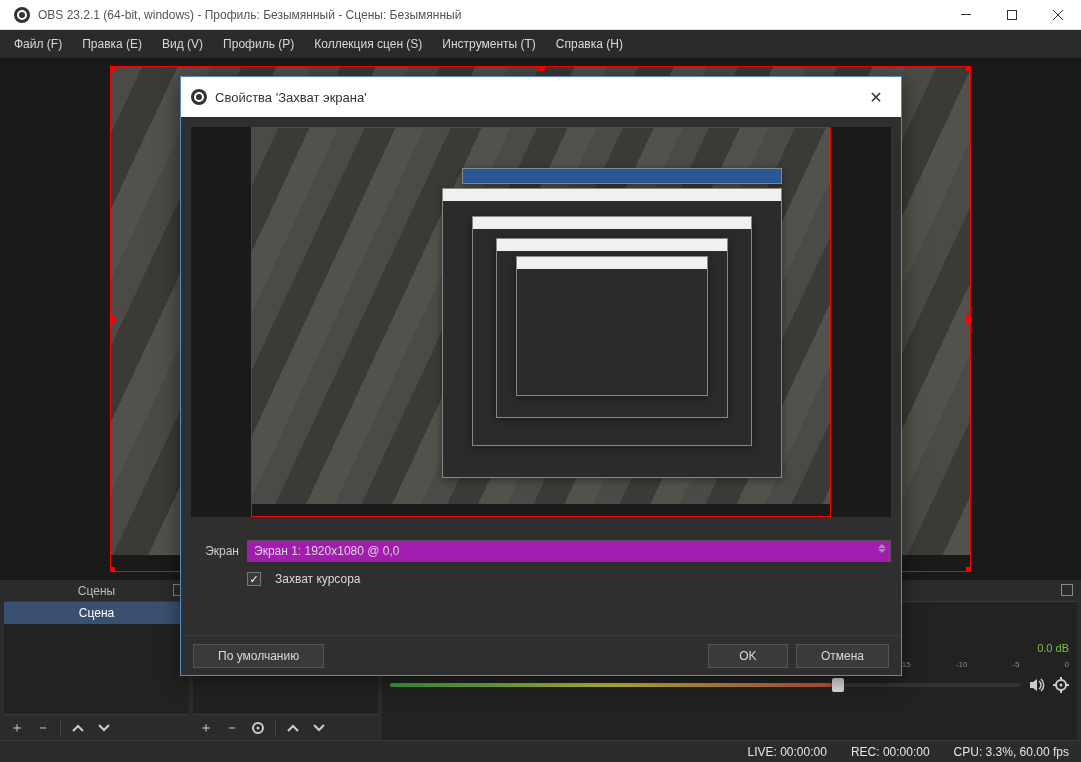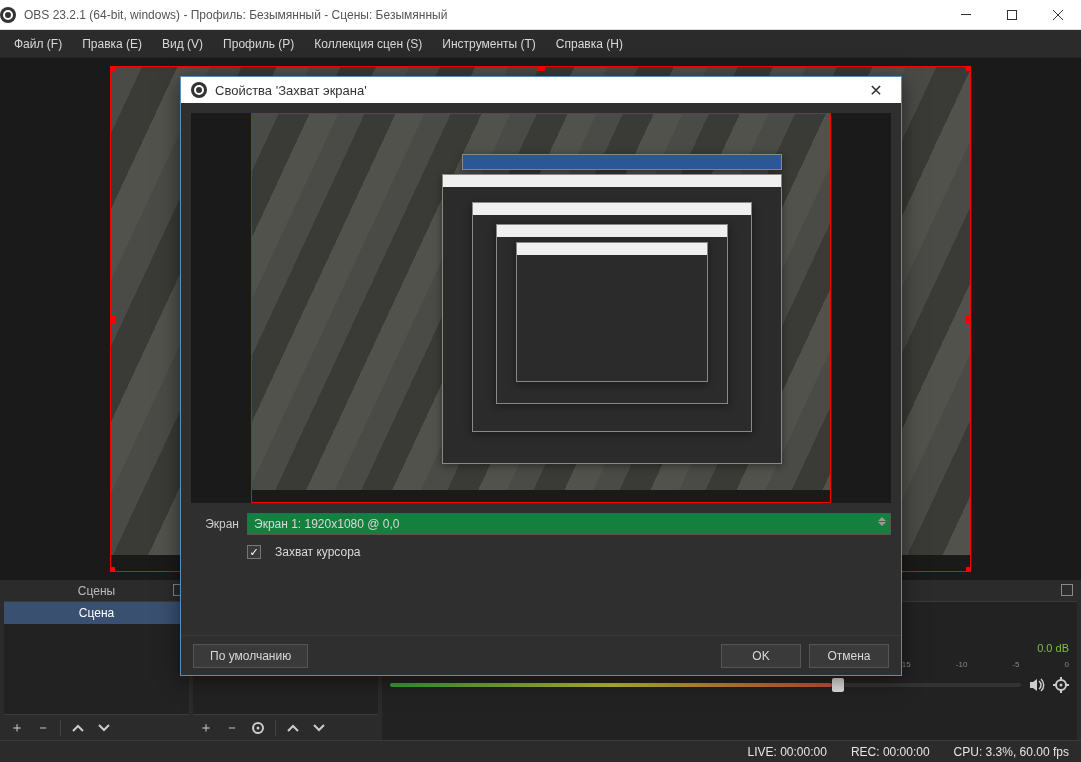--- a/index.html
+++ b/index.html
@@ -1,20 +1,20 @@
 <!DOCTYPE html>
 <html><head>
 <meta charset="utf-8">
 <style>
 * { margin: 0; padding: 0; box-sizing: border-box; font-family: "Segoe UI", Arial, sans-serif; }
 body { background: #2b2b2b; color: #d8d8d8; font-size: 12px; overflow: hidden; }
 .window { width: 1081px; height: 762px; background: #fff; display: flex; flex-direction: column; }
 
 
-.titlebar { height: 30px; background: #fff; display: flex; align-items: center; padding-left: 0; color: #555; border-bottom: 1px solid #ddd; }
+.titlebar { height: 30px; background: #fff; display: flex; align-items: center; padding-left: 14px; color: #555; border-bottom: 1px solid #ddd; }
 .titlebar .icon { width: 16px; height: 16px; border-radius: 50%; background: #333; margin-right: 8px; position: relative; }
 .titlebar .icon::after { content: ""; position: absolute; inset: 3px; border: 2px solid #fff; border-radius: 50%; }
 .titlebar .title { flex: 1; font-size: 12px; }
 .winbtns { display: flex; }
 .winbtn { width: 46px; height: 30px; display: flex; align-items: center; justify-content: center; color: #333; cursor: pointer; }
 
 
 .appbody { flex: 1; background: #2b2b2b; display: flex; flex-direction: column; position: relative; }
 
 
@@ -56,47 +56,47 @@
 .slider-fill { position:absolute; left:0; top:0; bottom:0; width:70%; background:linear-gradient(90deg,#3a9c3a,#c0c03a,#c0503a); border-radius:2px; }
 .slider-thumb { position:absolute; left:70%; top:-5px; width:12px; height:14px; background:#ddd; border-radius:2px; }
 .ticks { position:relative; height:12px; padding:0 8px; font-size:8px; color:#888; display:flex; justify-content:space-between; }
 .mixicon { width:16px; height:16px; color:#ccc; cursor:pointer; display:flex; align-items:center; justify-content:center; }
 
 
 .statusbar { height: 22px; background: #2b2b2b; border-top: 1px solid #3a3a3a; display: flex; align-items: center; justify-content: flex-end; padding: 0 12px; gap: 24px; font-size: 12px; color: #e5e5e5; }
 
 
 .dialog { position: absolute; left: 180px; top: 46px; width: 722px; height: 600px; background: #2f2f2f; border: 1px solid #5a8ac0; display: flex; flex-direction: column; box-shadow: 0 4px 20px rgba(0,0,0,.5); z-index: 100; }
-.dlg-title { height: 26px; background: #fff; color: #333; display: flex; align-items: center; padding: 0 10px; }
+.dlg-title { height: 40px; background: #fff; color: #333; display: flex; align-items: center; padding: 0 10px; }
 .dlg-title .dicon { width:16px; height:16px; border-radius:50%; background:#333; margin-right:8px; position:relative; }
 .dlg-title .dicon::after { content:""; position:absolute; inset:3px; border:2px solid #fff; border-radius:50%; }
 .dlg-title .txt { flex: 1; font-size: 13px; }
 .dlg-title .x { width: 30px; height: 30px; display: flex; align-items: center; justify-content: center; cursor: pointer; font-size: 16px; }
 .dlg-body { flex: 1; padding: 10px; display: flex; flex-direction: column; gap: 10px; overflow: hidden; }
 .dlg-preview { height: 390px; background: #1a1a1a; position: relative; overflow: hidden; }
 .dlg-canvas { position:absolute; left:60px; right:60px; top:0; bottom:0; background: repeating-linear-gradient(115deg,#4a4a46 0,#4a4a46 24px,#3a3a36 24px,#3a3a36 52px,#52524c 52px,#52524c 78px); border:1px solid red; }
 .inner-window { position:absolute; background:#2b2b2b; border:1px solid #888; box-shadow:0 2px 8px rgba(0,0,0,.4); }
 .inner-window .iw-title { height:12px; background:#f0f0f0; }
 .iw1 { left:190px; top:60px; width:340px; height:290px; }
 .iw0 { left:210px; top:40px; width:320px; height:16px; background:#2b5797; }
 .iw2 { left:220px; top:88px; width:280px; height:230px; }
 .iw3 { left:244px; top:110px; width:232px; height:180px; }
 .iw4 { left:264px; top:128px; width:192px; height:140px; }
-.dlg-row { display: flex; align-items: center; gap: 8px; }
+.dlg-row { display: flex; align-items: center; gap: 8px; margin-top: 13px; }
 .dlg-label { width: 48px; text-align: right; color: #ccc; }
-.dlg-select { flex: 1; height: 22px; background: #15803d; border: 1px solid #555; color: #d8d8d8; padding: 8px 6px; display: flex; align-items: center; position: relative; }
+.dlg-select { flex: 1; height: 22px; background: #a21caf; border: 1px solid #555; color: #d8d8d8; padding: 8px 6px; display: flex; align-items: center; position: relative; }
 .dlg-select .chev { position:absolute; right:4px; top:3px; display:flex; flex-direction:column; gap:1px; }
 .dlg-select .chev span { width:0;height:0;border-left:4px solid transparent;border-right:4px solid transparent; }
 .dlg-select .chev .up { border-bottom:4px solid #999; }
 .dlg-select .chev .dn { border-top:4px solid #999; }
 .dlg-check { display: flex; align-items: center; gap: 14px; padding-left: 56px; }
 .checkbox { width: 14px; height: 14px; background: #3a3a3a; border: 1px solid #777; display: flex; align-items: center; justify-content: center; }
 .checkbox.checked::after { content: "✓"; color: #fff; font-size: 11px; line-height: 1; }
 .dlg-footer { height: 40px; display: flex; align-items: center; padding: 0 12px; gap: 8px; border-top: 1px solid #3a3a3a; }
-.dlg-btn { min-width: 80px; height: 24px; background: #3a3a3a; border: 1px solid #555; color: #d8d8d8; display: flex; align-items: center; justify-content: center; cursor: pointer; padding: 0 16px; }
+.dlg-btn { min-width: 80px; height: 24px; background: #3a3a3a; border: 1px solid #555; color: #d8d8d8; display: flex; align-items: center; justify-content: center; cursor: pointer; padding: 0 24px; }
 .spacer { flex: 1; }
 
 svg { display:block; }
 </style>
 </head>
 <body>
 
 <div class="window">
 
   <div class="titlebar">

